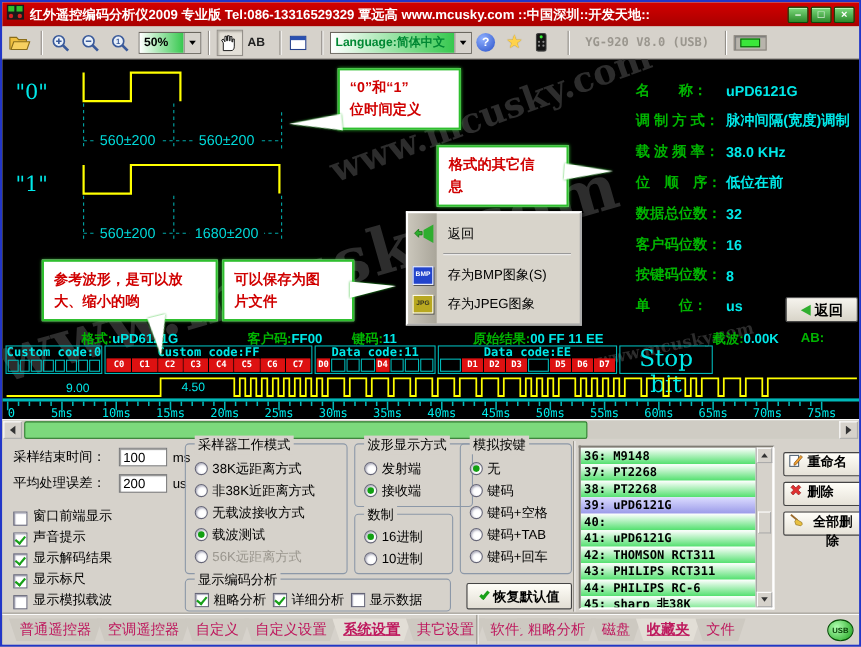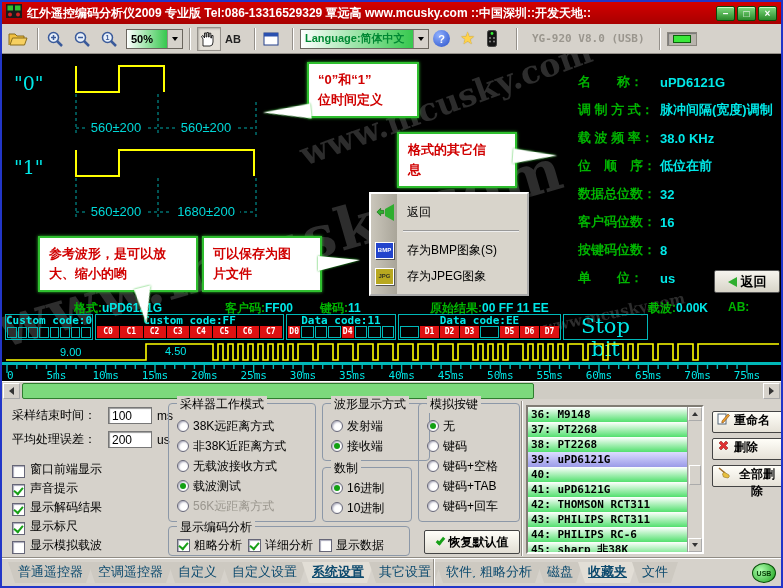--- a/index.html
+++ b/index.html
@@ -129,21 +129,21 @@
   .vbtn.down::after{content:'';border-left:3px solid transparent;border-right:3px solid transparent;border-top:4px solid #333}
   .vthumb{position:absolute;left:1px;right:1px;top:58px;height:20px;background:#d6d2cb;border:1px outset #fff}
   #action-buttons{position:absolute;left:710px;top:12px;width:72px;display:flex;flex-direction:column;gap:5px}
   .act-btn{height:22px;display:flex;align-items:flex-start;gap:4px;padding:0 4px;background:linear-gradient(#fffef8,#e6e2d8);border:1px solid #444;border-radius:2px;font-size:12px;font-weight:bold;font-family:inherit}
 
   
   .tabbar{position:absolute;left:0;right:0;top:556px;height:28px;background:#d6d2cb;border-top:1px solid #fff;box-shadow:0 -1px 0 #908c84}
   .tabrow{position:absolute;top:3px;display:flex}
   #tabs-left{left:6px}
   #tabs-right{left:468px}
-  .tab{height:21px;line-height:20px;padding:0 10px;margin-right:-5px;background:#cdc9c1;clip-path:polygon(0 0,100% 0,calc(100% - 7px) 100%,7px 100%);font-size:13px;color:#0c4a6e;white-space:nowrap}
+  .tab{height:21px;line-height:20px;padding:0 10px;margin-right:-5px;background:#cdc9c1;clip-path:polygon(0 0,100% 0,calc(100% - 7px) 100%,7px 100%);font-size:13px;color:#be185d;white-space:nowrap}
   .tab.active{background:#e2ded6;font-weight:bold;text-decoration:underline}
   .tab-divider{position:absolute;left:431px;top:0;bottom:0;width:2px;border-left:1px solid #908c84;border-right:1px solid #fff}
   .usb-badge{position:absolute;right:5px;top:4px;width:24px;height:20px;border-radius:50%;background:radial-gradient(circle at 35% 35%,#b0ffb0,#18a018);border:1px solid #064d06;color:#053c05;font-size:7px;font-weight:bold;display:flex;align-items:center;justify-content:center}
 </style>
 </head>
 <body>
 
 <div class="window">
 
   <div class="titlebar">

